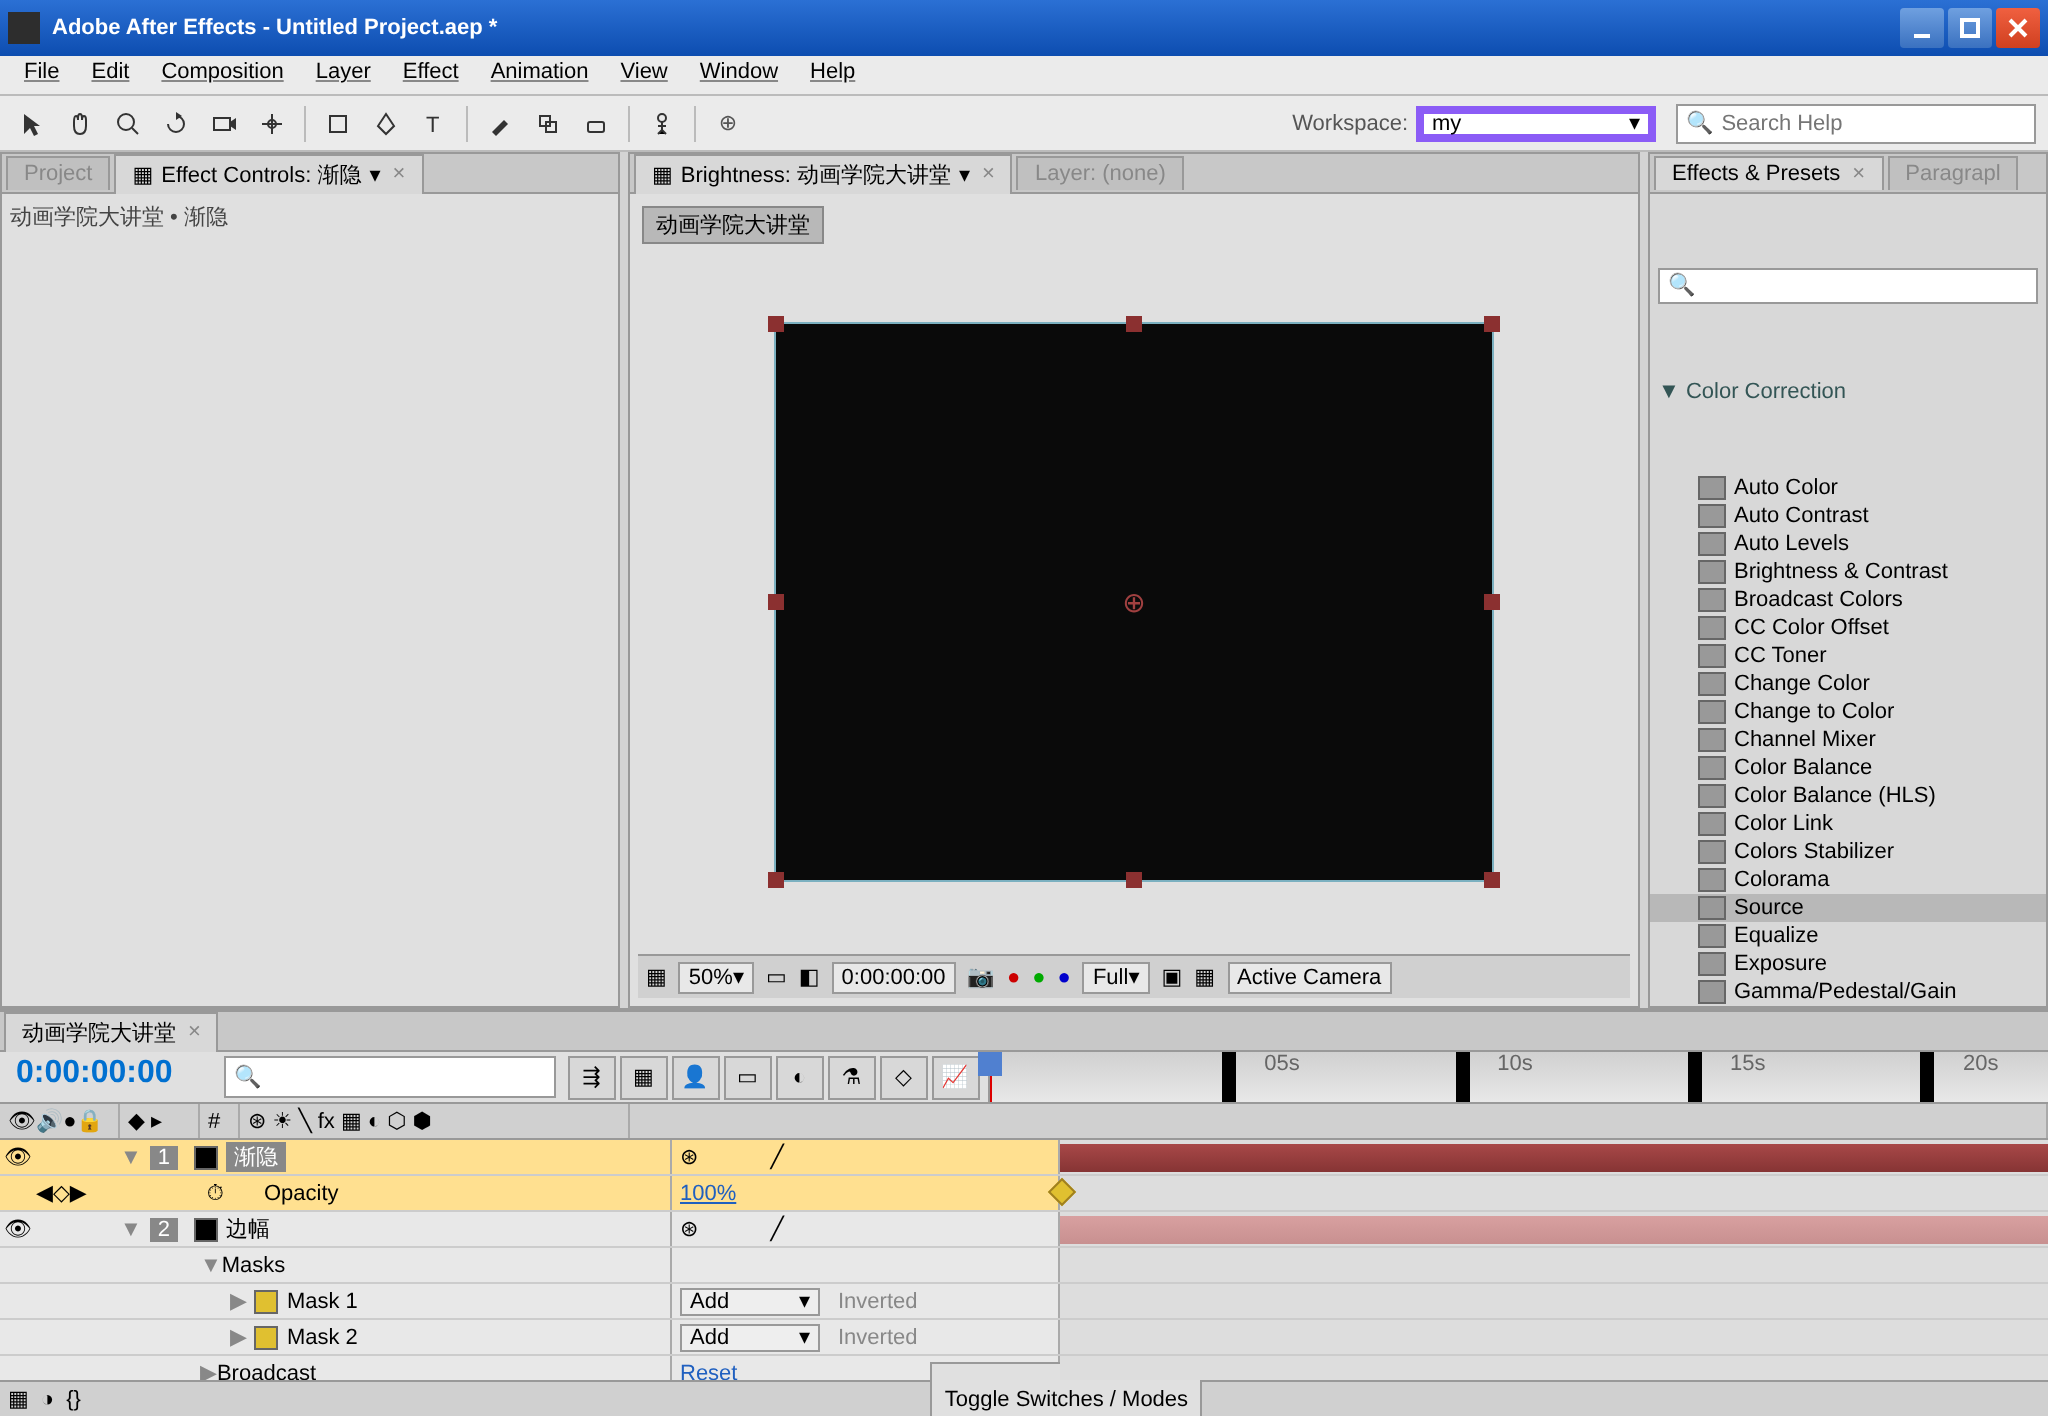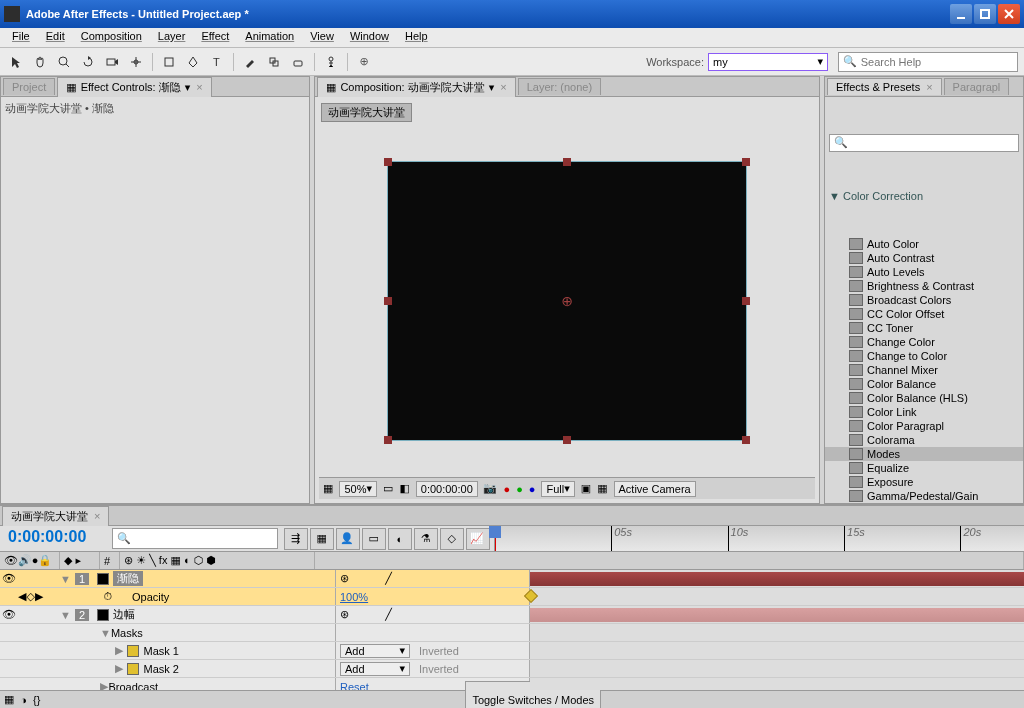--- a/index.html
+++ b/index.html
@@ -12,21 +12,21 @@
 .min,.max { background: linear-gradient(#6fa0e0,#3a71c0); }
 .close { background: linear-gradient(#f06040,#d04020); }
 
 .menubar { height: 20px; background: #ebebeb; border-bottom: 1px solid #bbb; display: flex; padding: 0 4px; }
 .menubar span { padding: 2px 8px; text-decoration: underline; text-decoration-color: #888; }
 
 .toolbar { height: 28px; background: #ebebeb; border-bottom: 1px solid #bbb; display: flex; align-items: center; padding: 0 6px; gap: 4px; }
 .tbtn { width: 20px; height: 20px; border: 1px solid transparent; display: flex; align-items: center; justify-content: center; color: #555; }
 .sep { width:1px; height:18px; background:#bbb; margin:0 2px; }
 .workspace-label { margin-left: auto; color:#555; }
-.workspace-sel { width: 120px; height: 18px; border: 1px solid #8b5cf6; background:#fff; padding:0 4px; display:flex; align-items:center; justify-content:space-between; }
+.workspace-sel { width: 120px; height: 18px; border: 4px solid #8b5cf6; background:#fff; padding:0 4px; display:flex; align-items:center; justify-content:space-between; }
 .search-help { width: 180px; height: 20px; border: 1px solid #999; background:#fff; display:flex; align-items:center; padding:0 4px; gap:4px; margin-left:6px; }
 .search-help input { border:none; outline:none; flex:1; }
 
 .main { height: 430px; display: flex; background:#d4d4d4; border-bottom:2px solid #999; }
 .panel { background:#d8d8d8; border:1px solid #999; display:flex; flex-direction:column; }
 .tabrow { height: 20px; display:flex; background:#c8c8c8; border-bottom:1px solid #999; align-items:center; }
 .tab { padding: 2px 8px; background:#d8d8d8; border:1px solid #999; border-bottom:none; margin-left:2px; display:flex; align-items:center; gap:4px; white-space:nowrap; }
 .tab.inactive { background:#c0c0c0; color:#888; }
 .tab .x { color:#888; margin-left:2px; }
 .panel-body { flex:1; background:#e0e0e0; padding:4px; overflow:hidden; position:relative; }
@@ -58,21 +58,21 @@
 .timeline-panel { height: calc(708px - 28px - 20px - 28px - 430px); background:#d8d8d8; display:flex; flex-direction:column; }
 .tl-tabs { height:20px; background:#c8c8c8; border-bottom:1px solid #999; display:flex; align-items:center; }
 .tl-header { height:26px; display:flex; border-bottom:1px solid #999; background:#e0e0e0; }
 .tl-timecode { color:#0070d0; font-size:16px; font-weight:bold; padding:2px 8px; width:110px; }
 .tl-search { flex:0 0 160px; border:1px solid #999; margin:2px; display:flex; align-items:center; padding:0 4px; background:#fff; }
 .tl-search input { border:none; outline:none; flex:1; }
 .tl-icons { display:flex; align-items:center; gap:2px; padding:0 4px; }
 .tl-icon { width:24px; height:22px; border:1px solid #999; background:#d8d8d8; display:flex; align-items:center; justify-content:center; }
 .tl-ruler { flex:1; background:#e0e0e0; position:relative; border-left:1px solid #999; }
 .tl-ruler-inner { height:100%; background:linear-gradient(#d0d0d0,#e8e8e8); }
-.tl-tick { position:absolute; top:0; height:100%; border-left:1px solid #000000; padding-left:2px; color:#666;font-style:italic; }
+.tl-tick { position:absolute; top:0; height:100%; border-left:7px solid #000000; padding-left:14px; color:#666; }
 .cti { position:absolute; left:0; top:0; bottom:0; width:1px; background:#d00; }
 .cti-head { position:absolute; left:-6px; top:0; width:12px; height:12px; background:#5080d0; }
 
 .tl-cols { height:18px; display:flex; background:#d0d0d0; border-bottom:1px solid #999; align-items:center; }
 .tl-cols .c { border-right:1px solid #aaa; height:100%; display:flex; align-items:center; padding:0 4px; }
 
 .tl-rows { flex:1; overflow:hidden; background:#e8e8e8; }
 .tl-row { height:18px; display:flex; align-items:center; border-bottom:1px solid #ccc; }
 .tl-row.selected { background:#ffe090; }
 .tl-left { width:335px; display:flex; align-items:center; height:100%; }
@@ -237,21 +237,21 @@
         <div style="color:#444;">动画学院大讲堂 • 渐隐</div>
       </div>
     </div>
   </div>
 
   <div class="center-col">
     <div class="panel" style="flex:1;">
       <div class="tabrow">
         <div class="tab">
             <span>▦</span>
-            <span>Composition: 动画学院大讲堂</span>
+            <span>Brightness: 动画学院大讲堂</span>
             <span>▾</span>
             <span class="x">×</span>
           </div>
         <div class="tab inactive">
             <span>Layer: (none)</span>
           </div>
       </div>
       <div class="panel-body comp-viewer">
         <div class="comp-name">动画学院大讲堂</div>
         <div class="canvas-area">
@@ -350,29 +350,29 @@
           <div class="preset-item">
             <span class="preset-icon"></span>
             <span>Color Balance (HLS)</span>
           </div>
           <div class="preset-item">
             <span class="preset-icon"></span>
             <span>Color Link</span>
           </div>
           <div class="preset-item">
             <span class="preset-icon"></span>
-            <span>Color Paragrapl</span>
+            <span>Colors Stabilizer</span>
           </div>
           <div class="preset-item">
             <span class="preset-icon"></span>
             <span>Colorama</span>
           </div>
           <div class="preset-item selected">
             <span class="preset-icon"></span>
-            <span>Modes</span>
+            <span>Source</span>
           </div>
           <div class="preset-item">
             <span class="preset-icon"></span>
             <span>Equalize</span>
           </div>
           <div class="preset-item">
             <span class="preset-icon"></span>
             <span>Exposure</span>
           </div>
           <div class="preset-item">

